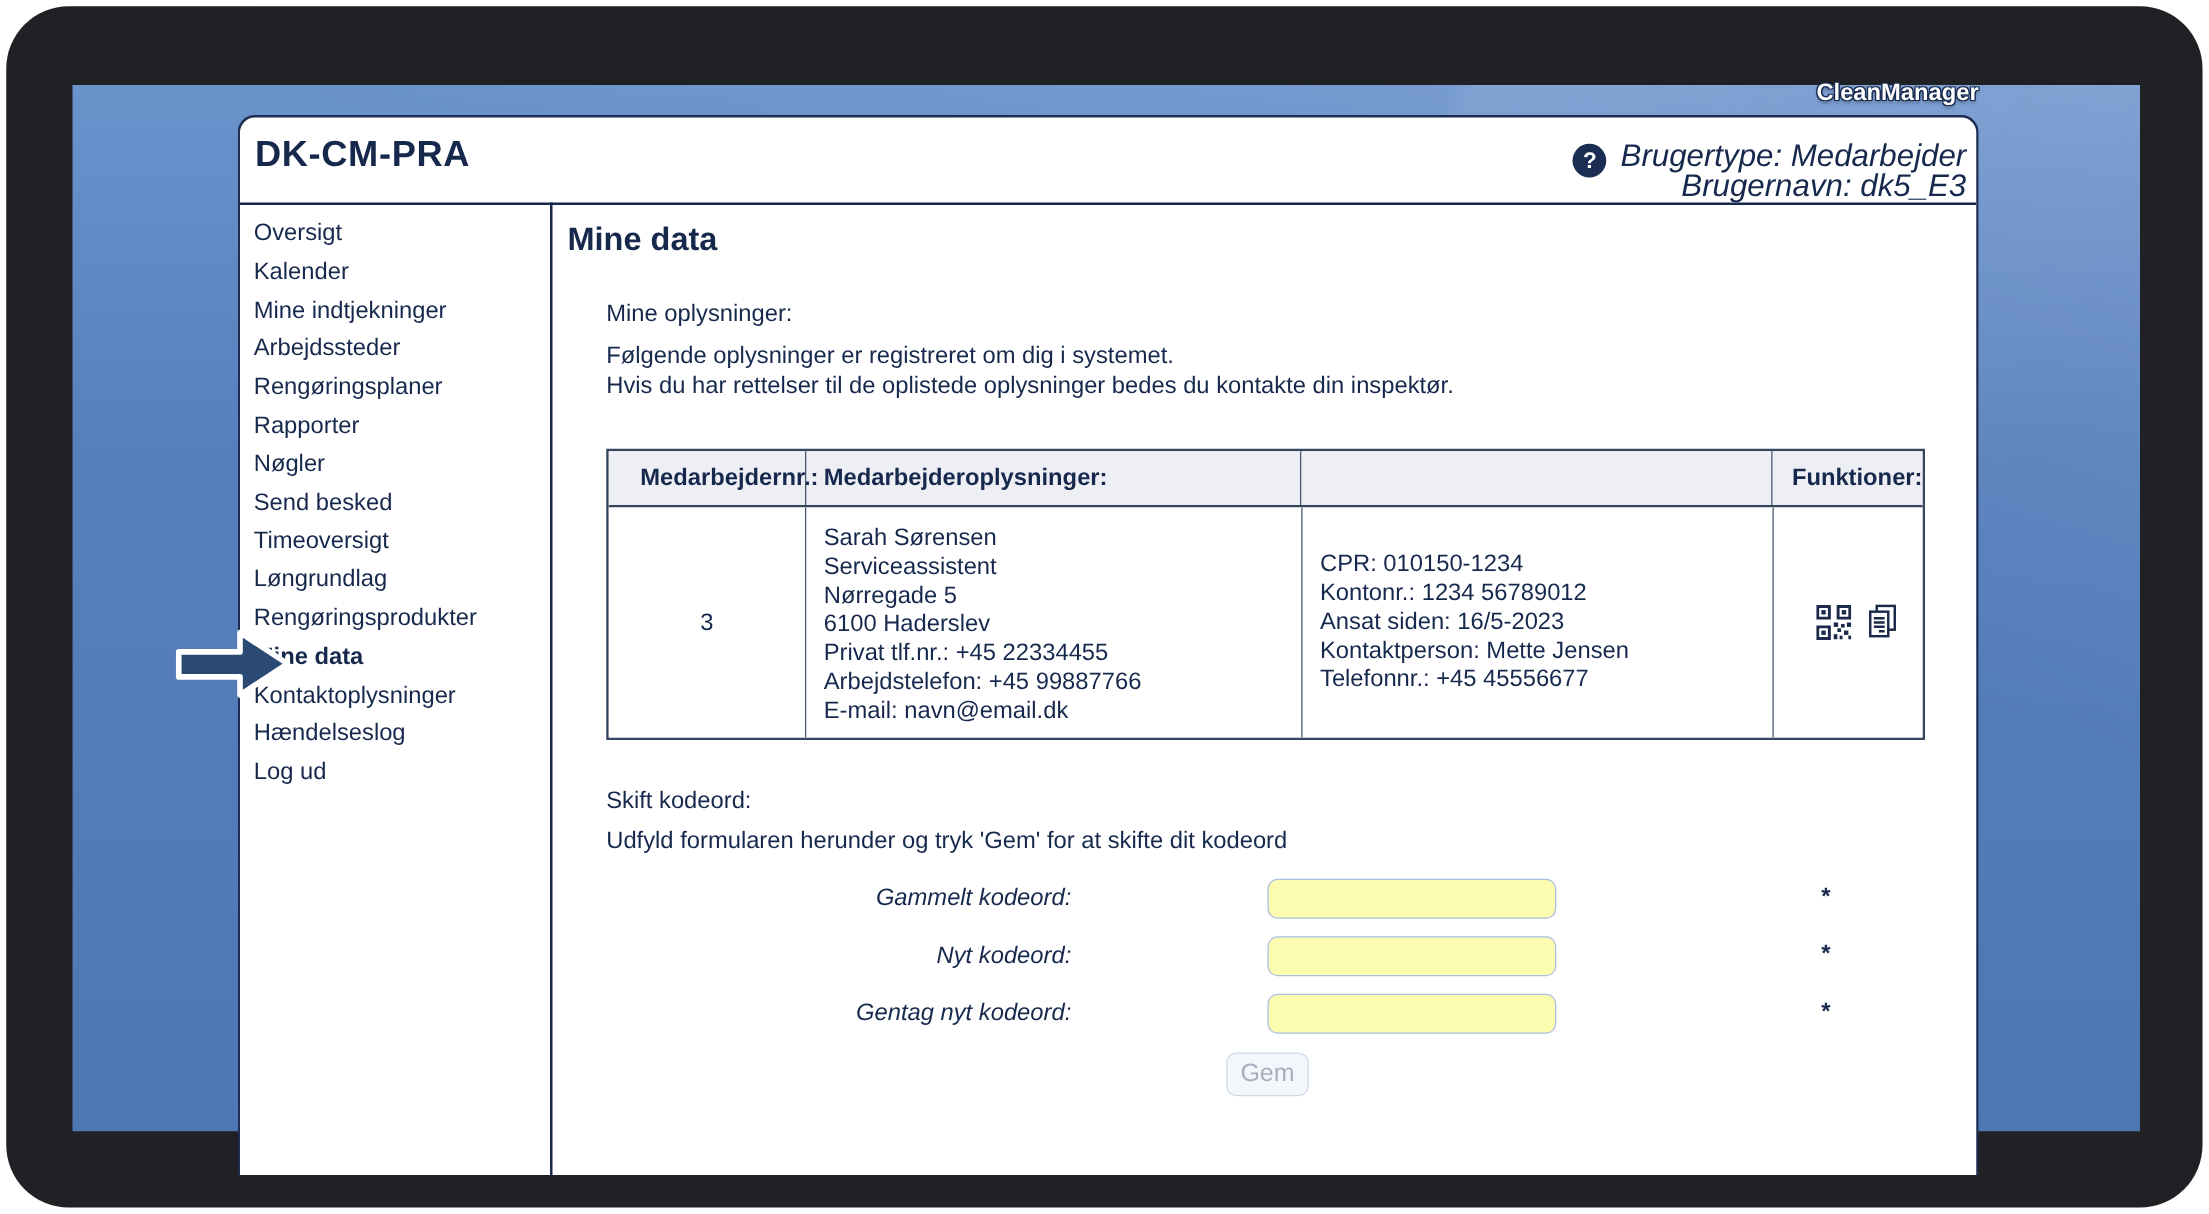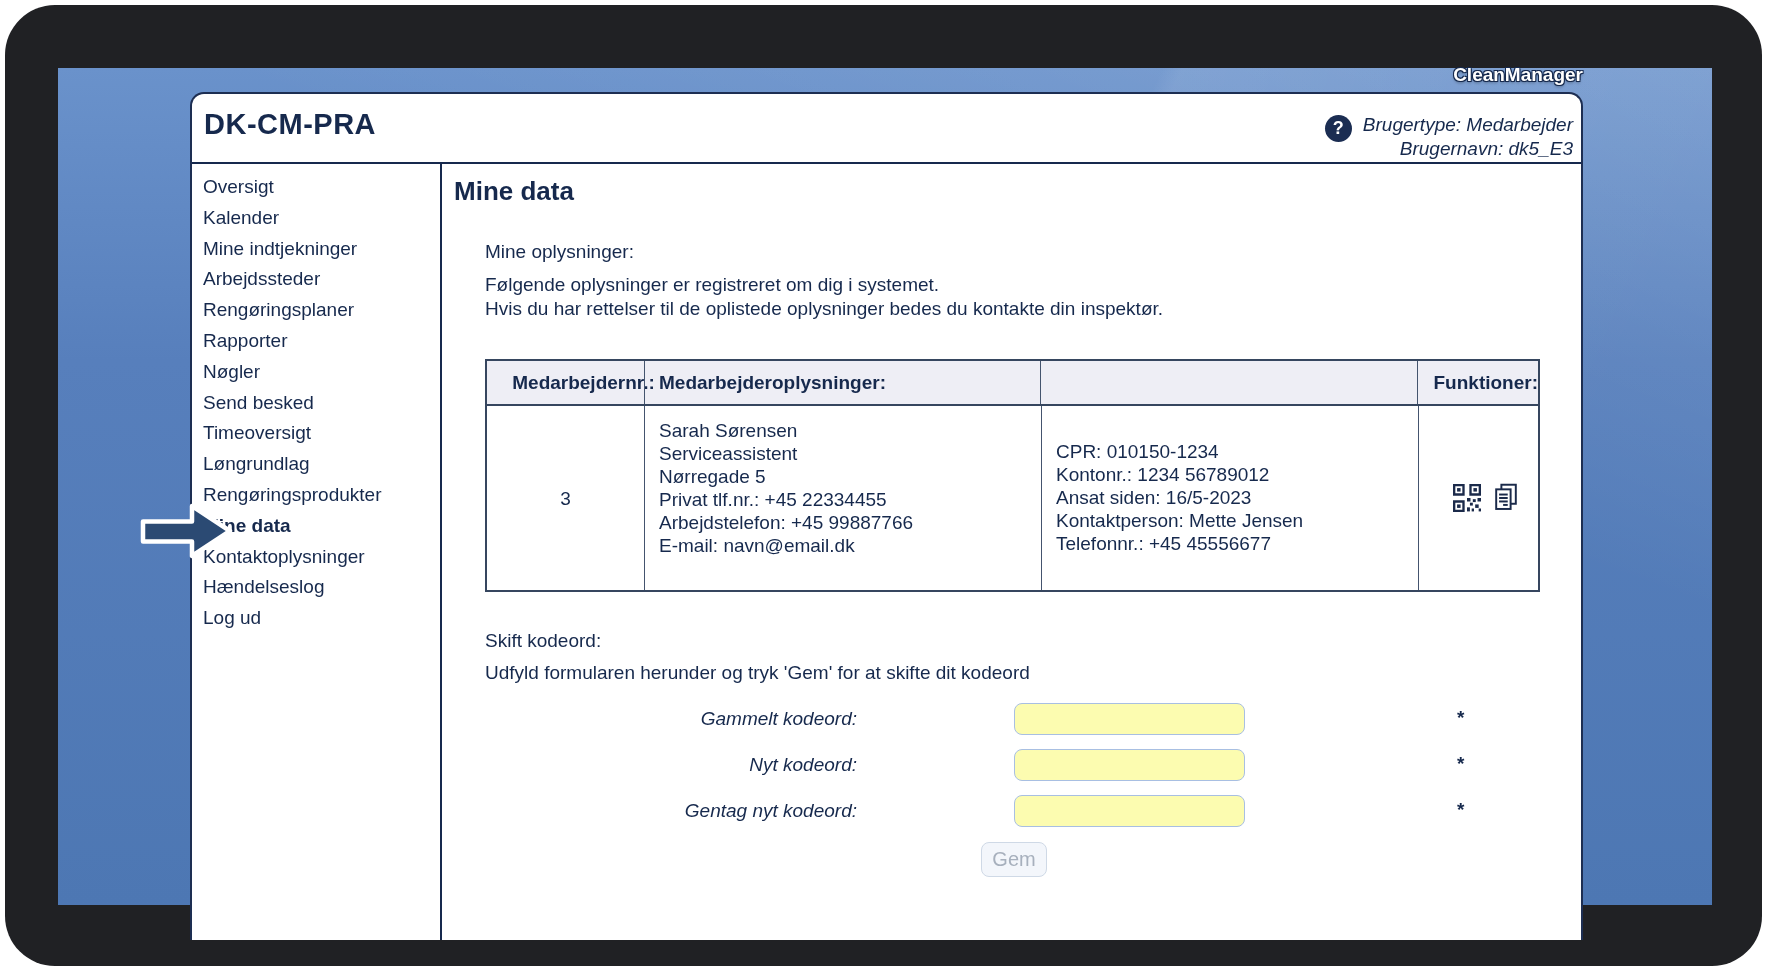--- a/index.html
+++ b/index.html
@@ -24,21 +24,21 @@
   
   .window{position:absolute;left:190px;top:92px;width:1393px;height:848px;background:#ffffff;
           border:2px solid #1d2e52;border-bottom:none;border-radius:14px 14px 0 0;
           box-sizing:border-box;overflow:hidden;}
 
   .win-header{position:absolute;left:0;top:0;right:0;height:68px;border-bottom:2px solid var(--navy,#16294d);}
   .win-title{position:absolute;left:12px;top:14px;font-size:29px;font-weight:bold;color:var(--navy,#16294d);letter-spacing:.5px;}
   .user-block{position:absolute;right:8px;top:8px;height:52px;display:flex;align-items:center;gap:11px;}
   .help-icon{width:27px;height:27px;border-radius:50%;background:#1b2d52;color:#ffffff;font-weight:bold;
              font-size:18px;display:flex;align-items:center;justify-content:center;cursor:pointer;}
-  .user-lines{text-align:right;font-style:italic;font-size:19px;line-height:24px;color:var(--navy,#16294d);margin-top:17px;}
+  .user-lines{text-align:right;font-style:italic;font-size:25px;line-height:24px;color:var(--navy,#16294d);margin-top:17px;}
 
   
   .sidebar{position:absolute;left:0;top:68px;bottom:0;width:250px;border-right:2px solid var(--navy,#16294d);box-sizing:border-box;}
   .side-list{position:absolute;left:11px;top:10px;right:4px;}
   .side-item{height:30.8px;line-height:30.8px;font-size:19px;color:var(--navy,#16294d);cursor:pointer;white-space:nowrap;}
   .side-item.active{font-weight:bold;}
 
   
   .page-title{position:absolute;left:262px;top:82px;font-size:26px;font-weight:bold;color:var(--navy,#16294d);}
   .sec-heading{position:absolute;left:293px;font-size:19px;font-weight:normal;color:var(--navy,#16294d);}
@@ -132,20 +132,21 @@
         <div class="th col c2">Medarbejderoplysninger:</div>
         <div class="th col c3"></div>
         <div class="th col c4">Funktioner:</div>
       </div>
       <div class="t-body">
         <div class="td col c1">3</div>
         <div class="td col c2">
           <div>Sarah Sørensen</div>
           <div>Serviceassistent</div>
           <div>Nørregade 5</div>
+          <div>6100 Haderslev</div>
           <div>Privat tlf.nr.: +45 22334455</div>
           <div>Arbejdstelefon: +45 99887766</div>
           <div>E-mail: navn@email.dk</div>
         </div>
         <div class="td col c3">
           <div>CPR: 010150-1234</div>
           <div>Kontonr.: 1234 56789012</div>
           <div>Ansat siden: 16/5-2023</div>
           <div>Kontaktperson: Mette Jensen</div>
           <div>Telefonnr.: +45 45556677</div>

